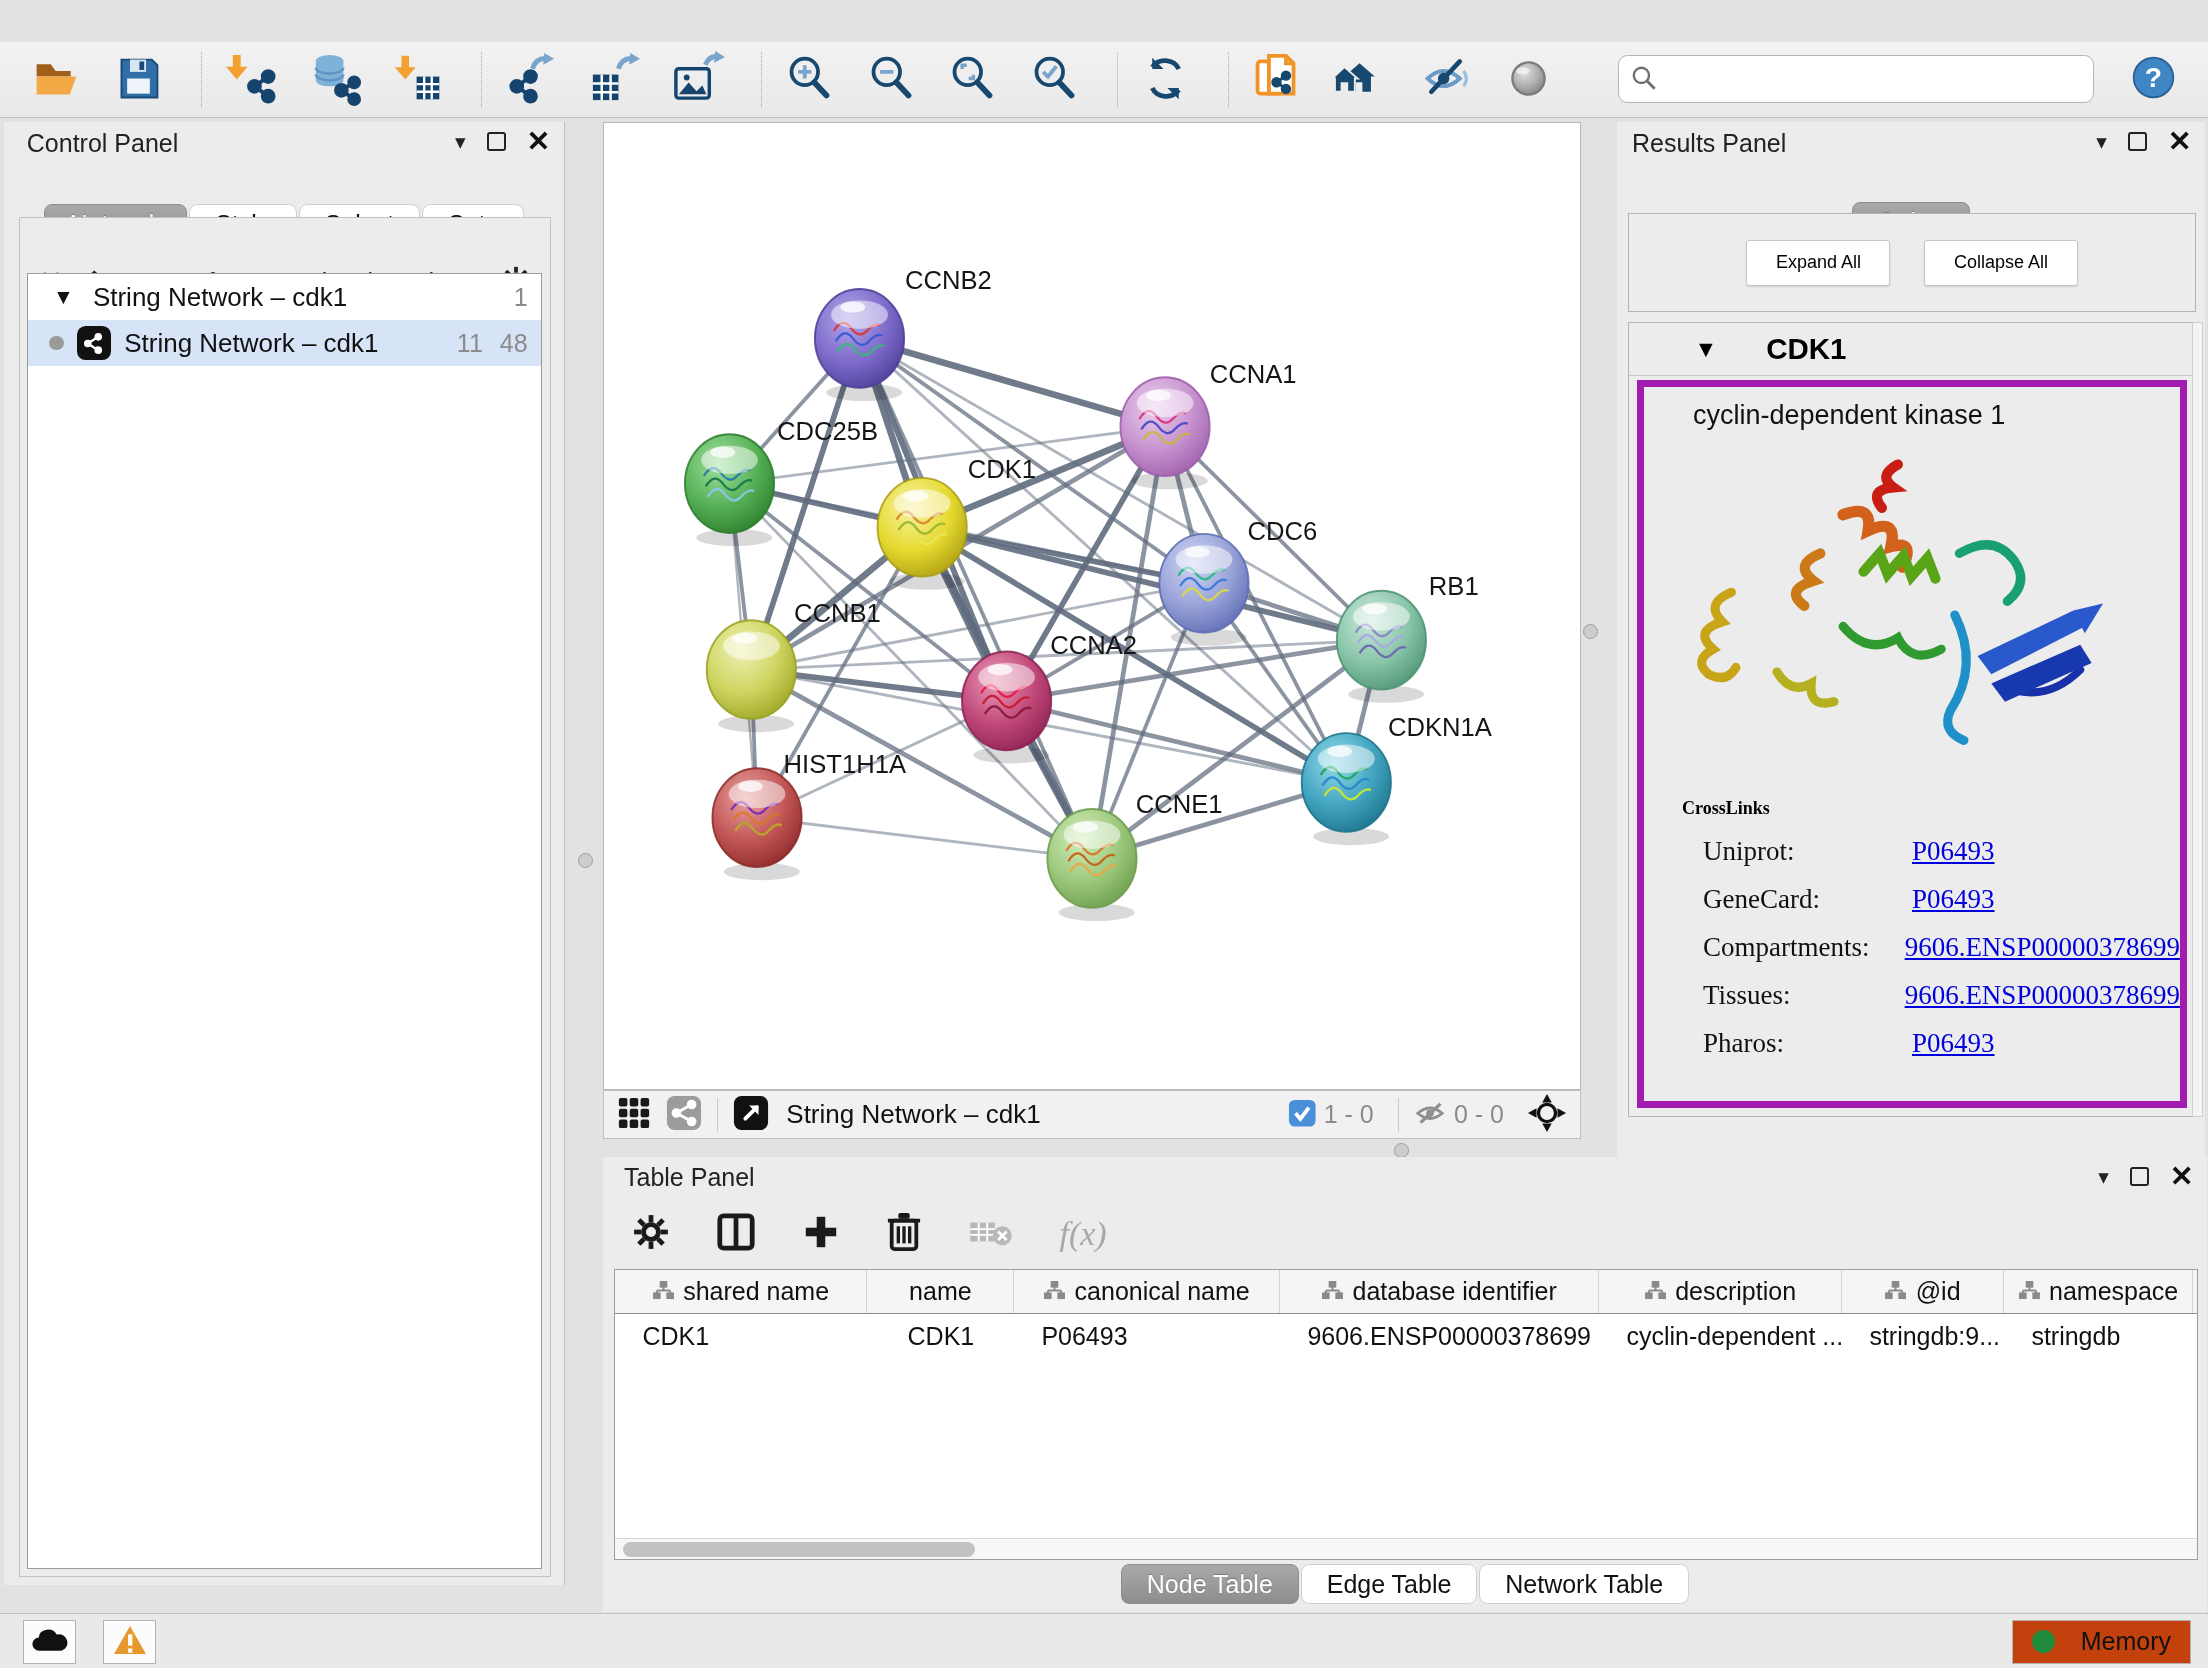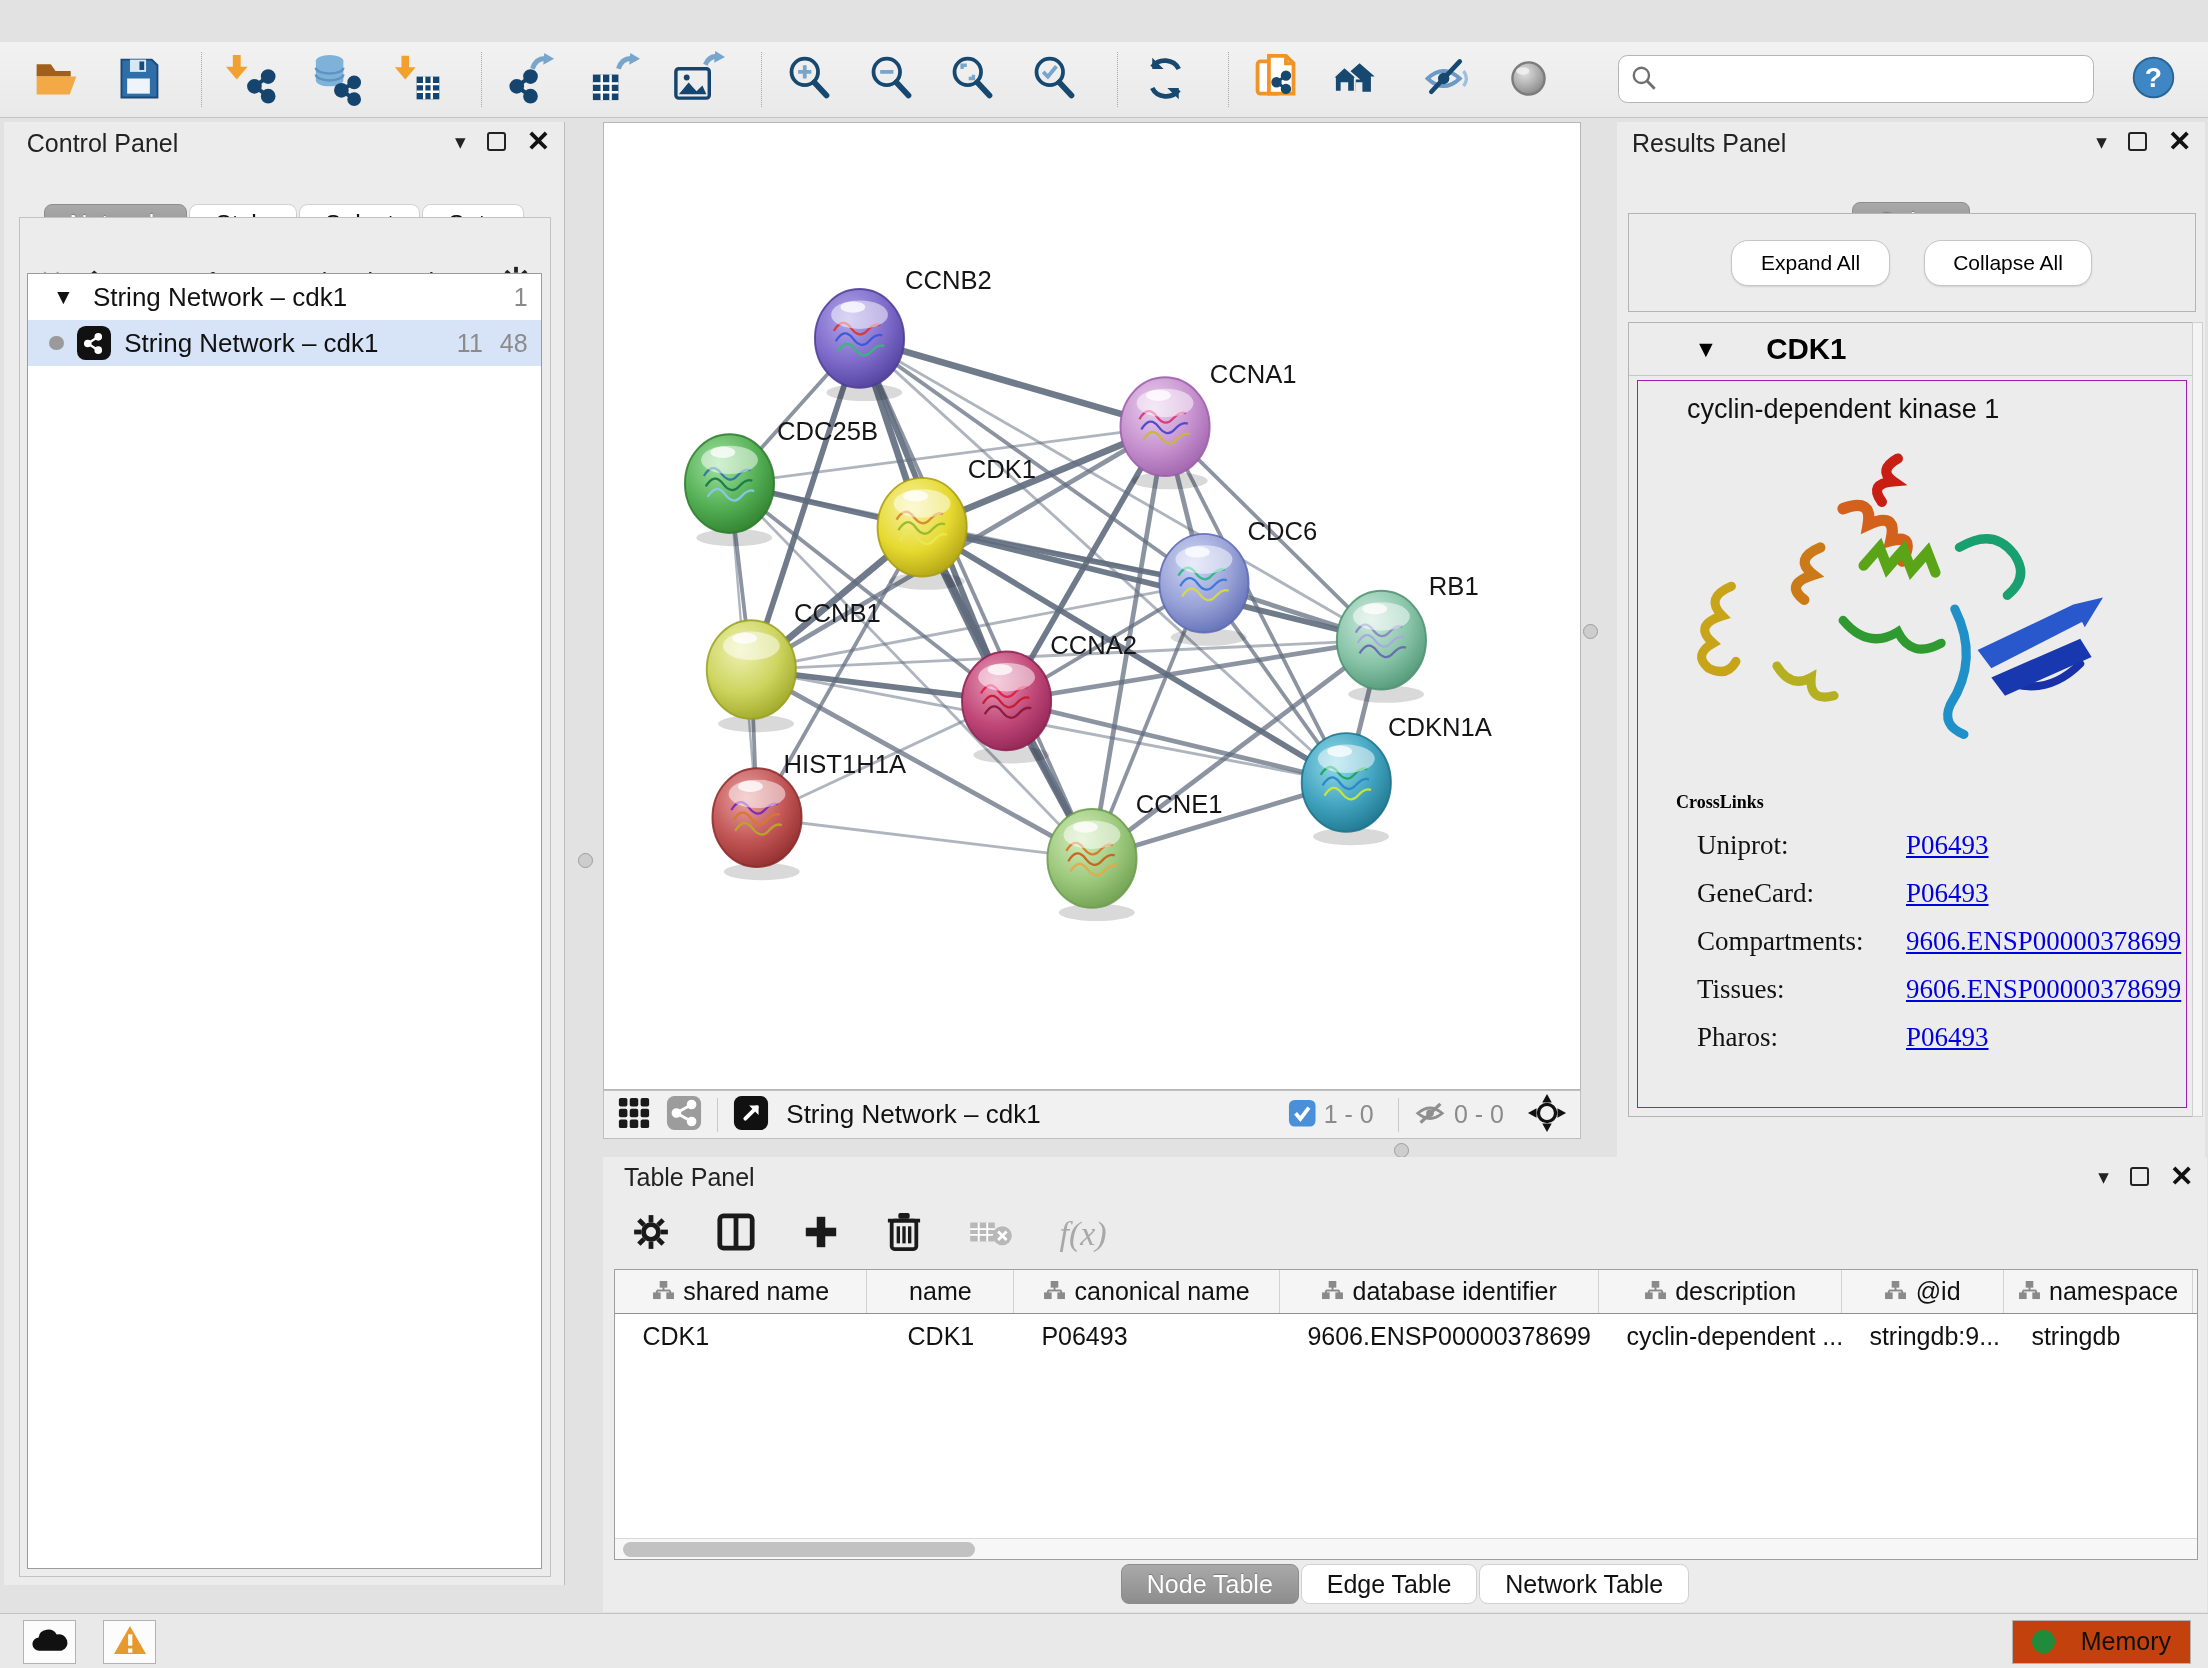--- a/index.html
+++ b/index.html
@@ -59,27 +59,27 @@
   .netfooter .ftitle { font-size:26px; color:#111; margin-left:17px; }
   .fsep { width:1px; height:34px; border-left:1px solid #c9c9c9; margin:0 15px; }
   .fbadge { font-size:25px; color:#8b8b8b; margin:0 9.5px 0 7.6px; }
   .splitdot { position:absolute; width:15px; height:15px; border-radius:50%; background:#cdcdcd; border:1px solid #9d9d9d; }
 
   
   .results { position:absolute; left:1617px; top:122px; width:588px; height:1035px; background:#ececec; }
   .res-tabwrap { display:flex; justify-content:center; margin-top:42px; }
   .res-box1 { position:absolute; left:11.4px; right:9.5px; top:91px; height:99px; border:1.9px solid #b4b4b4;
     background:#ececec; display:flex; align-items:center; justify-content:center; gap:34px; }
-  .whitebtn { height:46px; padding:0 28.5px; font-size:21px; background:#fff; border:1px solid #c6c6c6;
-    border-radius:17px; box-shadow:0 1px 1.9px rgba(0,0,0,.12); }
+  .whitebtn { height:46px; padding:0 28.5px; font-size:18px; background:#fff; border:1px solid #c6c6c6;
+    border-radius:3px; box-shadow:0 1px 1.9px rgba(0,0,0,.12); }
   .res-box2 { position:absolute; left:11.4px; right:9.5px; top:200px; height:795px; border:1.9px solid #b4b4b4; background:#ececec; }
   .res-hdr { height:53px; border-bottom:1.9px solid #c6c6c6; display:flex; align-items:center; }
   .res-hdr .tri { font-size:23px; margin-left:65px; }
   .res-hdr .pname { font-size:29.5px; font-weight:bold; margin-left:49px; }
-  .res-sub { position:absolute; left:7.6px; right:7.6px; top:57px; bottom:7.6px; border:1px solid #a21caf; background:#ececec; }
+  .res-sub { position:absolute; left:7.6px; right:7.6px; top:57px; bottom:7.6px; border:7px solid #a21caf; background:#ececec; }
   .res-desc { font-size:27px; color:#111; padding:13.3px 0 9.5px 49px; }
   .ribbonwrap { height:348px; display:flex; justify-content:center; align-items:center; }
   .xl { font-family:"Liberation Serif", serif; }
   .xl-title { font-size:18px; font-weight:bold; padding-left:38px; margin-top:9.5px; }
   .xl-row { display:flex; font-size:27px; padding-left:59px; margin-top:17px; }
   .xl-row .lab { width:209px; color:#111; }
   .xl-row a { color:#0000dd; text-decoration:underline; }
   .res-scroll { position:absolute; right:1.9px; top:200px; width:11.4px; height:795px; background:#f4f4f4; border:1px solid #cfcfcf; }
 
   

